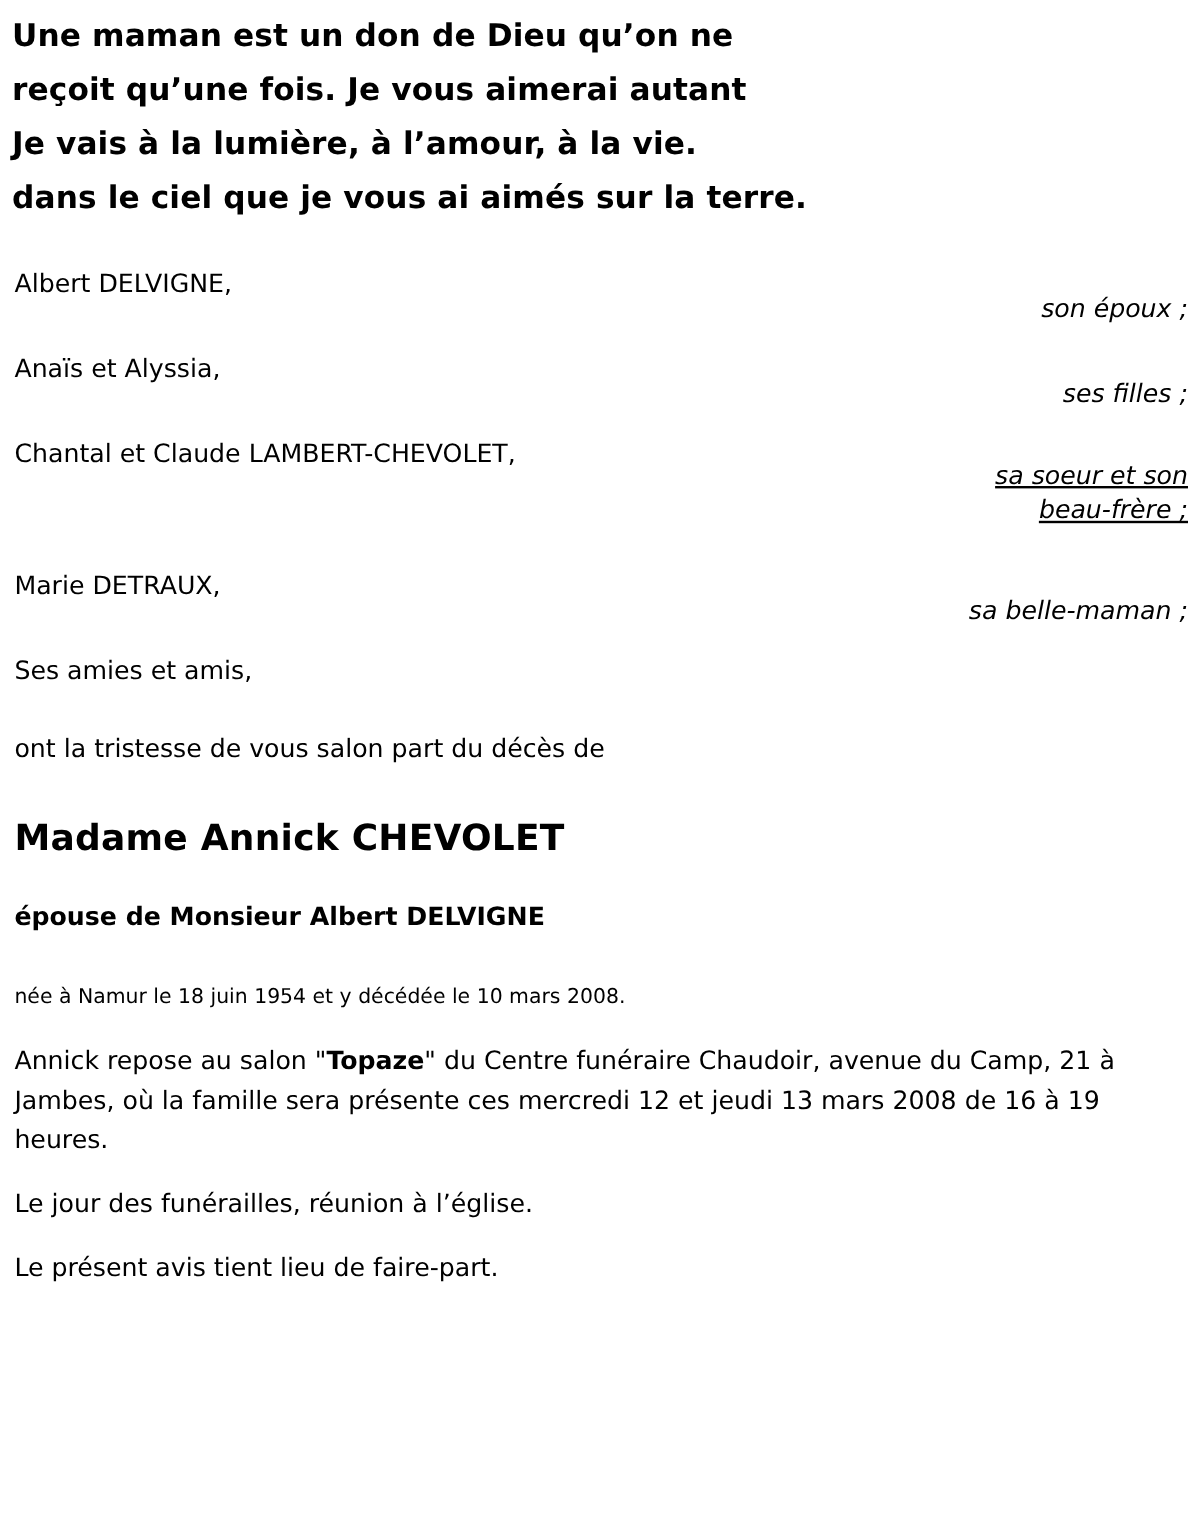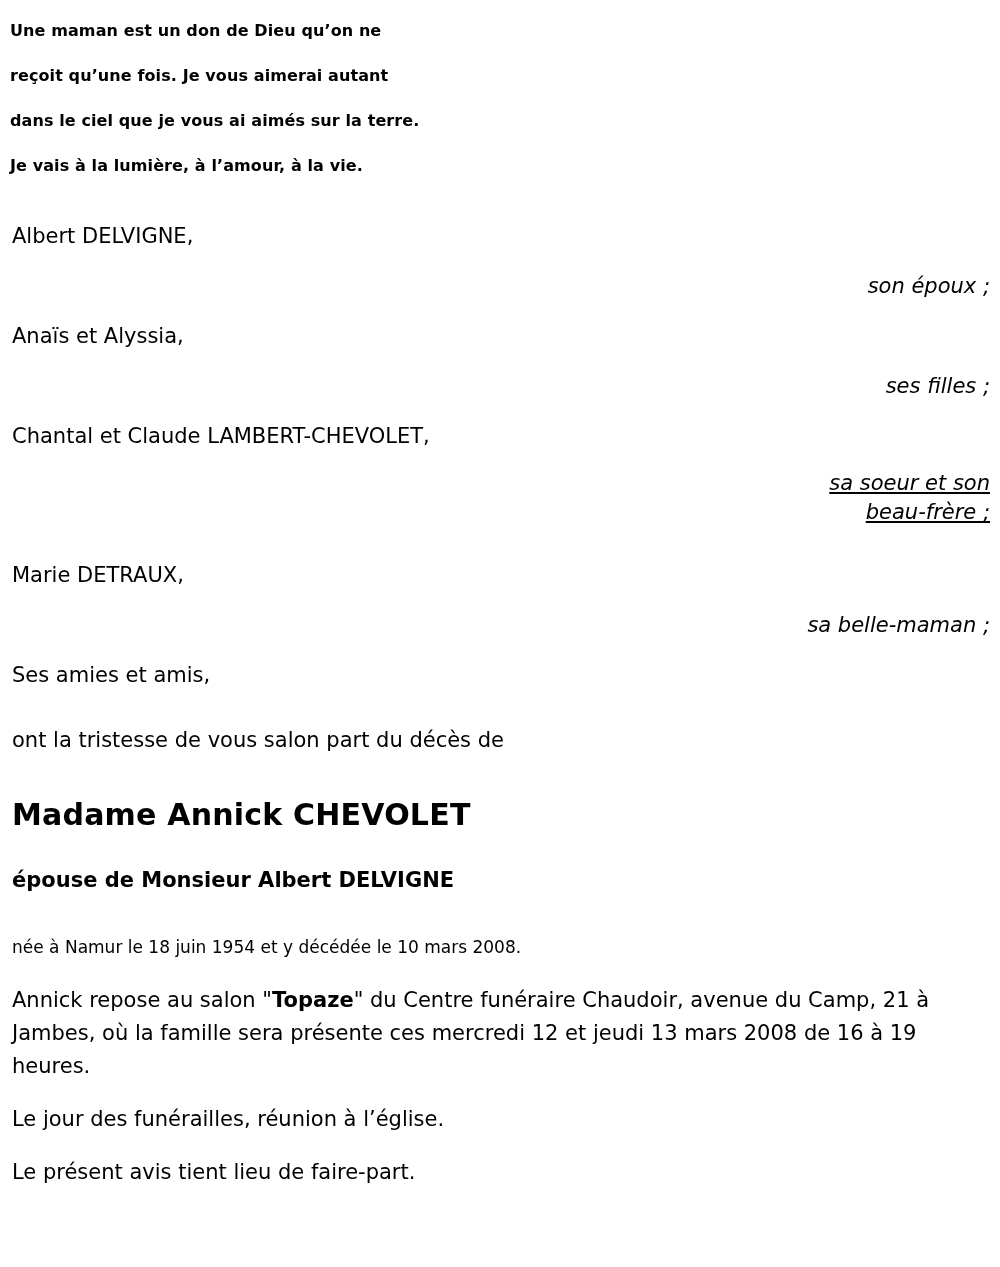--- a/index.html
+++ b/index.html
@@ -17,40 +17,39 @@
     width: 1000px;
     min-height: 1267px;
     box-sizing: border-box;
     padding: 8px 10px 10px 10px;
     position: relative;
   }
 
   
   .epitaph {
     font-weight: bold;
-    font-size: 16px;
+    font-size: 26px;
     line-height: 45px;
     letter-spacing: 0.1px;
   }
   .epitaph .line {
     white-space: pre;
   }
 
   
   .family {
     margin-top: 34px;
     font-size: 21px;
     line-height: 29px;
   }
   .fam-row {
     display: flex;
     align-items: flex-start;
     justify-content: space-between;
     margin-bottom: 21px;
-    flex-direction: column;
   }
   .fam-row:last-child { margin-bottom: 0; }
   .fam-name {
     flex: 0 1 auto;
     padding-left: 2px;
   }
   .fam-rel {
     flex: 0 0 auto;
     font-style: italic;
     text-align: right;
@@ -106,22 +105,22 @@
   .para b { font-weight: bold; }
 </style>
 </head>
 <body>
 
 <div class="page">
 
   <div class="epitaph">
     <div class="line">Une maman est un don de Dieu qu’on ne</div>
     <div class="line">reçoit qu’une fois. Je vous aimerai autant</div>
+    <div class="line">Je vais à la lumière, à l’amour, à la vie.</div>
     <div class="line">dans le ciel que je vous ai aimés sur la terre.</div>
-    <div class="line">Je vais à la lumière, à l’amour, à la vie.</div>
   </div>
 
   <div class="family">
 
     <div class="fam-row">
       <div class="fam-name">Albert DELVIGNE,</div>
       <div class="fam-rel">son époux ;</div>
     </div>
 
     <div class="fam-row">

